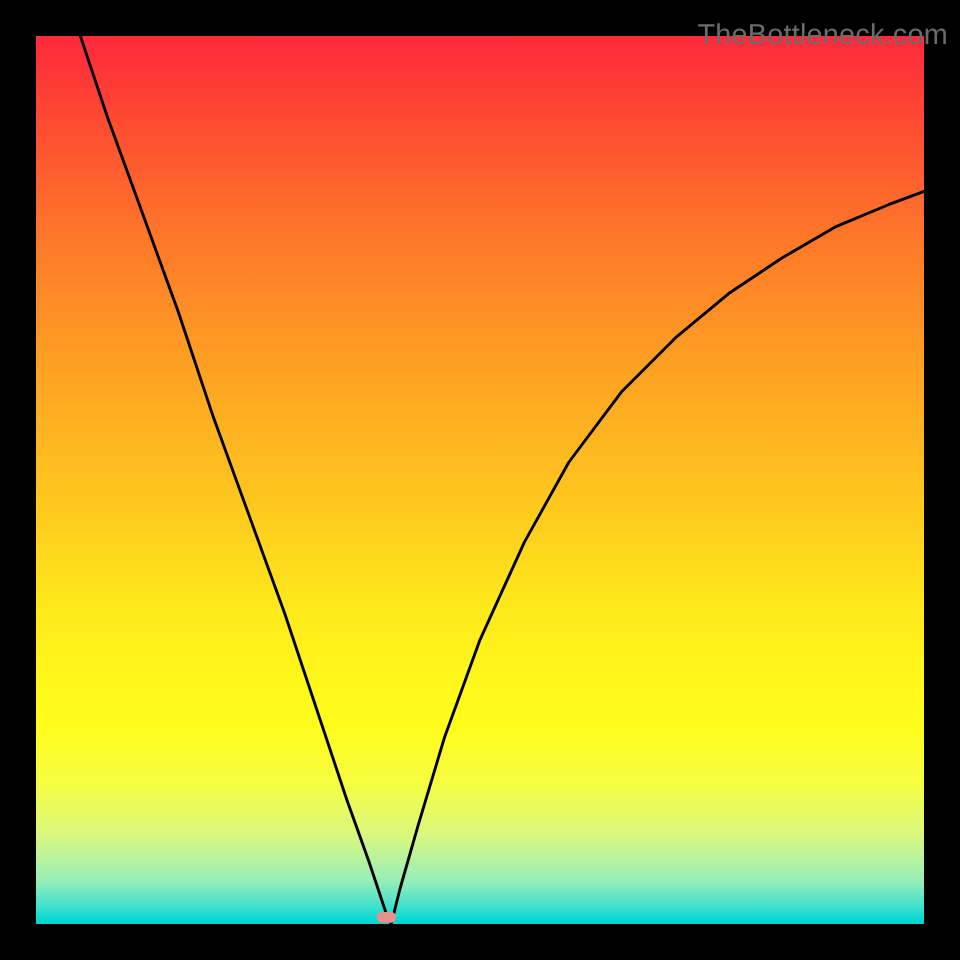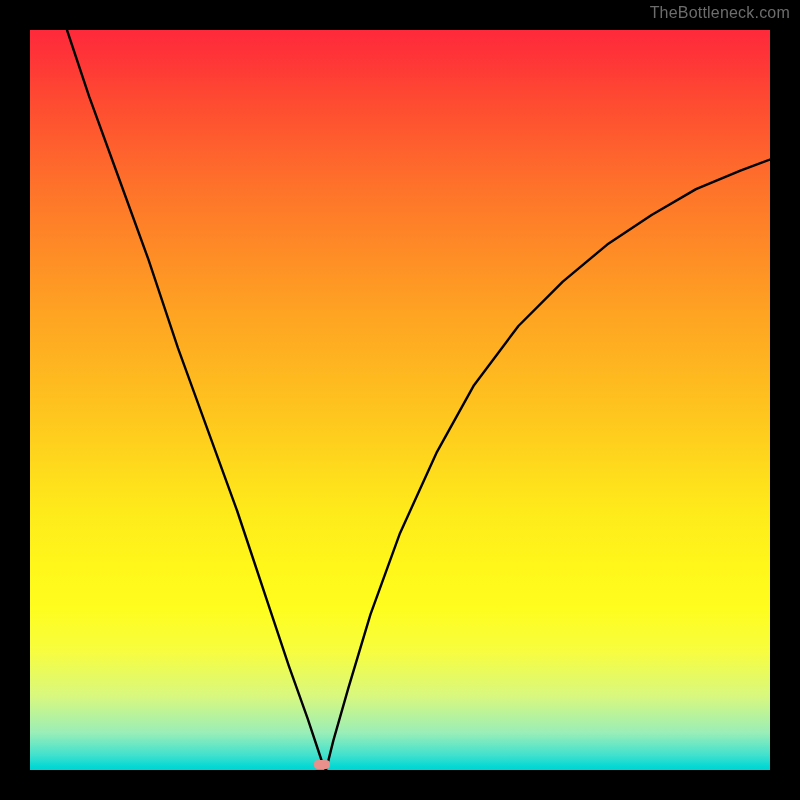--- a/index.html
+++ b/index.html
@@ -64,24 +64,24 @@
     position: absolute;
     width: 16px;
     height: 9px;
     left: 280px;
     bottom: 1px;
     background: #e8908c;
     border-radius: 4px;
   }
   .watermark {
     position: absolute;
-    top: 4px;
+    top: 16px;
     right: 10px;
     color: #6c6c6c;
-    font-size: 16px;
+    font-size: 24px;
     letter-spacing: 0.2px;
     user-select: none;
   }
 </style>
 </head>
 <body>
 
 <div class="frame">
 
   <div class="plot-area">

